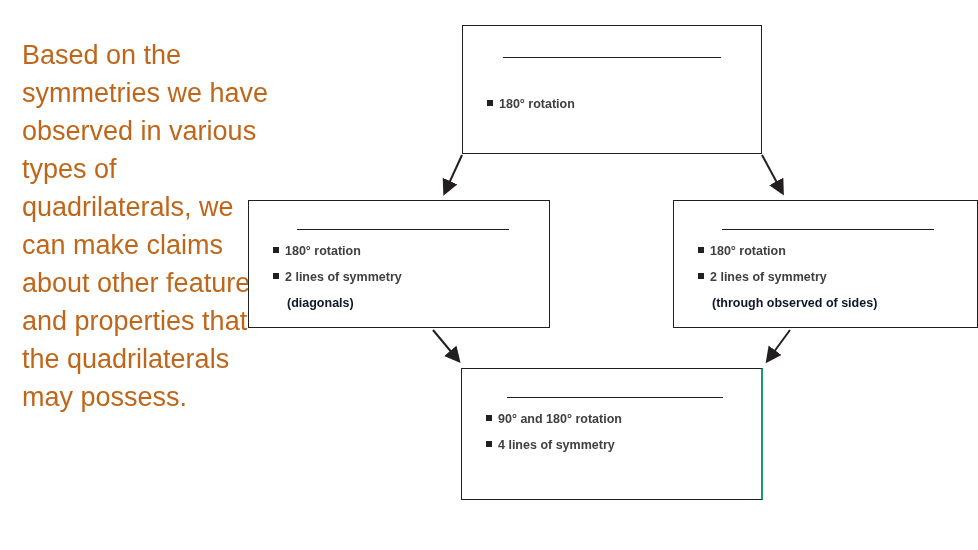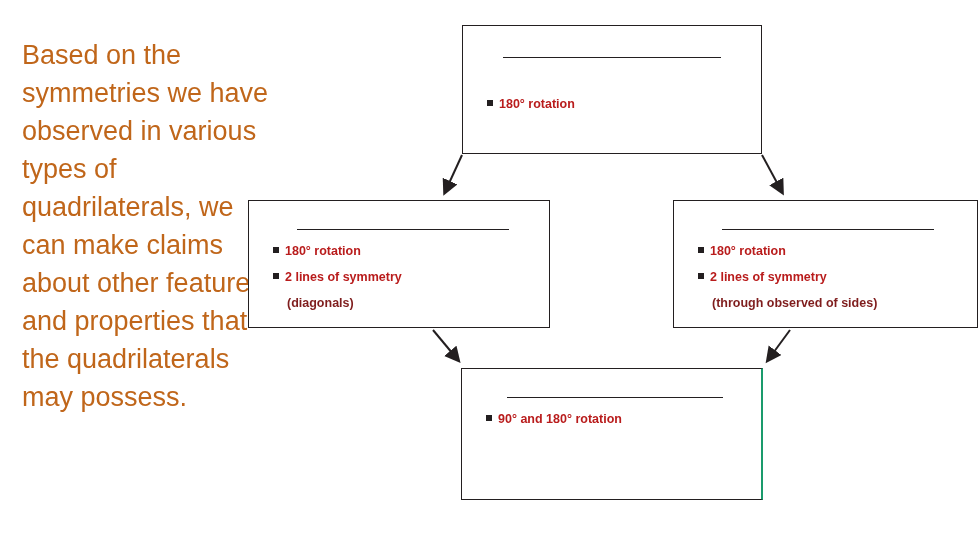--- a/index.html
+++ b/index.html
@@ -82,37 +82,37 @@
     right: 10px;
   }
   .box.top .lines    { top: 70px; }
   .box.left .lines   { top: 42px; }
   .box.right .lines  { top: 42px; }
   .box.bottom .lines { top: 42px; }
 
   .bullet-line {
     font-size: 12.5px;
     font-weight: bold;
-    color: #b91c1c;
+    color: #404040;
     line-height: 16px;
     margin-bottom: 10px;
     white-space: nowrap;
   }
   .bullet-line .sq {
     display: inline-block;
     width: 6px;
     height: 6px;
     background: #231f20;
     margin-right: 6px;
     vertical-align: 2px;
   }
   .sub-line {
     font-size: 12.5px;
     font-weight: bold;
-    color: #7f1d1d;
+    color: #0f172a;
     line-height: 16px;
     margin-bottom: 10px;
     padding-left: 14px;
     white-space: nowrap;
   }
 
   
   .arrows {
     position: absolute;
     left: 0;
@@ -166,16 +166,17 @@
       <div class="bullet-line"><span class="sq"></span><span>180° rotation</span></div>
       <div class="bullet-line"><span class="sq"></span><span>2 lines of symmetry</span></div>
       <div class="sub-line">(through observed of sides)</div>
     </div>
   </div>
 
   <div class="box bottom">
     <div class="title-rule"></div>
     <div class="lines">
       <div class="bullet-line"><span class="sq"></span><span>90° and 180° rotation</span></div>
+      <div class="bullet-line"><span class="sq"></span><span>4 lines of symmetry</span></div>
     </div>
   </div>
 
 </div>
 
 </body></html>

